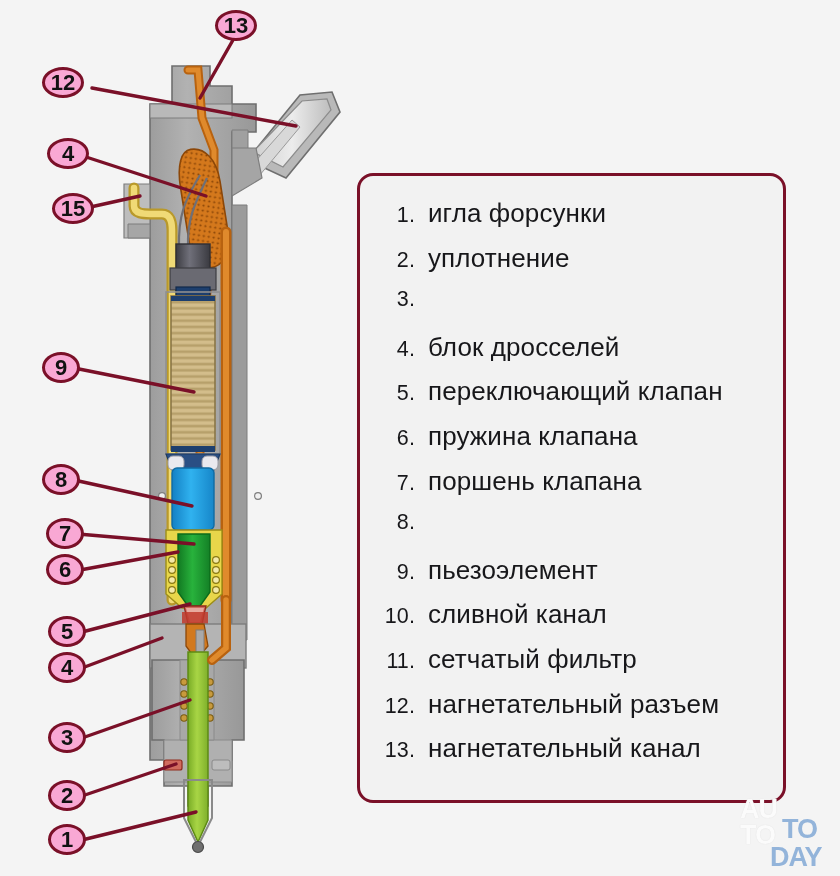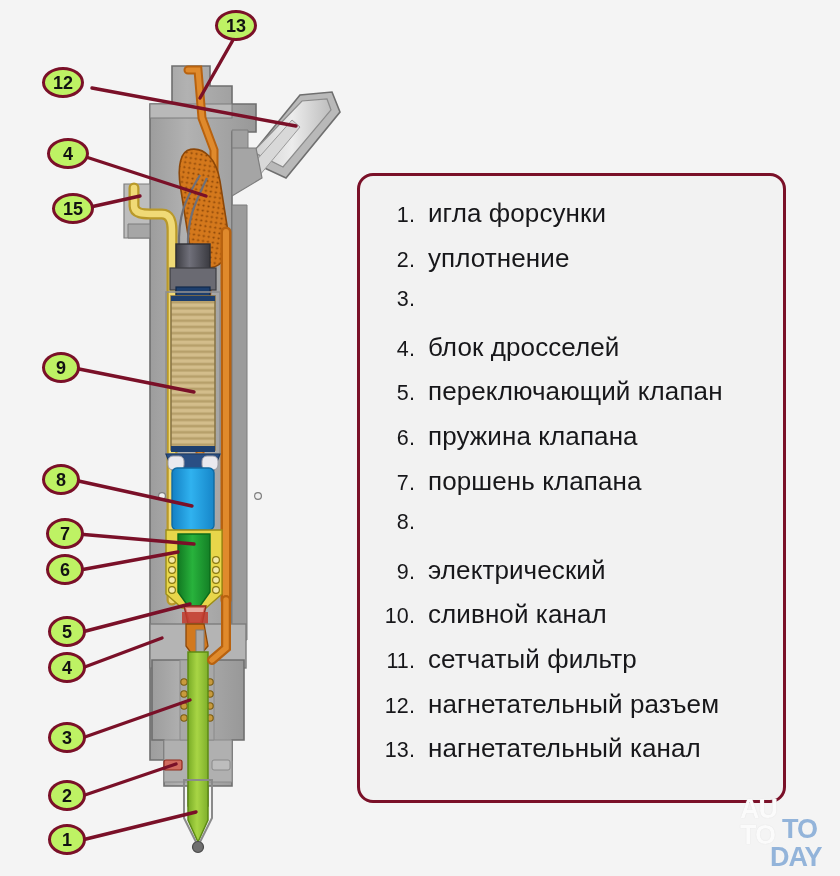--- a/index.html
+++ b/index.html
@@ -54,24 +54,24 @@
     font-size:26px;
     color:#17171a;
   }
 
   
   .badge{
     position:absolute;
     width:38px;height:31px;
     border:3.5px solid #7a1028;
     border-radius:50%;
-    background:#bef264;
+    background:#f9a8d4;
     box-sizing:border-box;
     display:flex;align-items:center;justify-content:center;
-    font-size:18px;
+    font-size:22px;
     font-weight:700;
     color:#121212;
     line-height:1;
     z-index:6;
   }
   .badge.wide{width:42px;}
 
   
   #watermark{
     position:absolute;
@@ -352,21 +352,21 @@
         </li>
         <li>
           <span class="lg-num">7.</span>
           <span class="lg-label">поршень клапана</span>
         </li>
         <li>
           <span class="lg-num">8.</span>
         </li>
         <li>
           <span class="lg-num">9.</span>
-          <span class="lg-label">электрический</span>
+          <span class="lg-label">пьезоэлемент</span>
         </li>
         <li>
           <span class="lg-num">10.</span>
           <span class="lg-label">сливной канал</span>
         </li>
         <li>
           <span class="lg-num">11.</span>
           <span class="lg-label">сетчатый фильтр</span>
         </li>
         <li>

